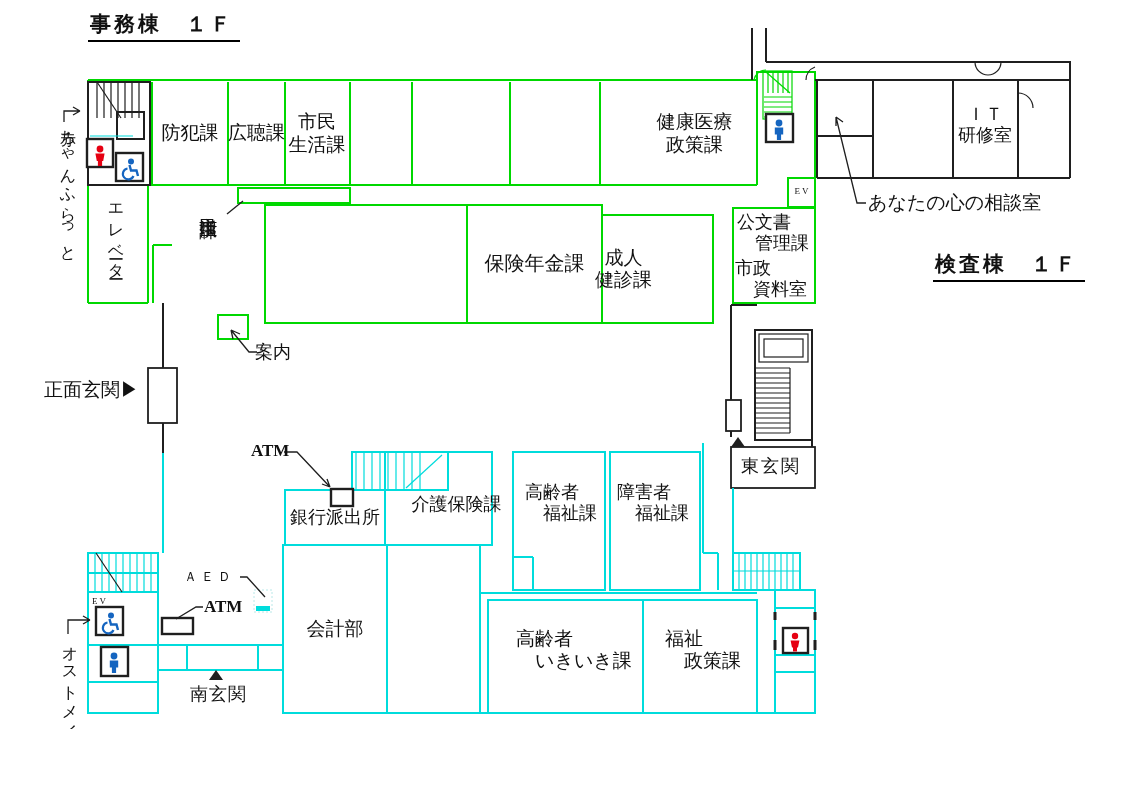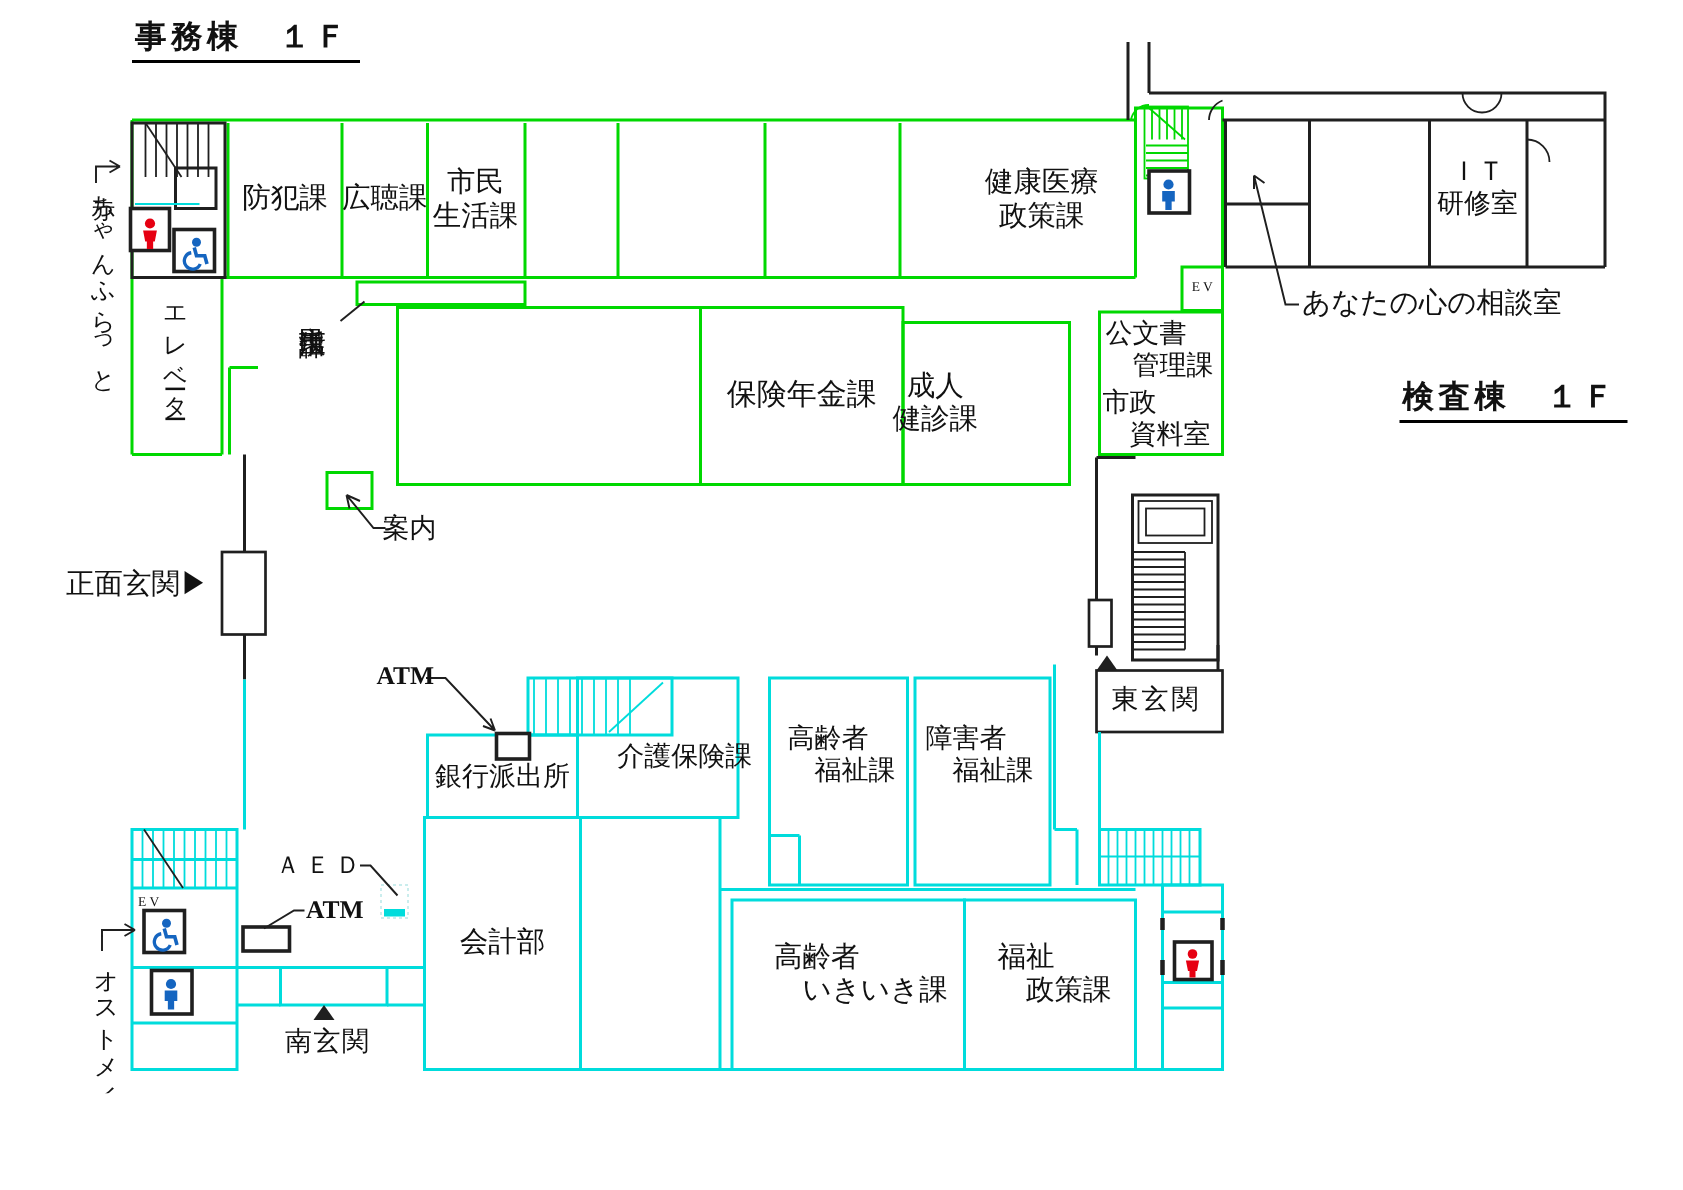--- a/index.html
+++ b/index.html
@@ -13,21 +13,21 @@
   .door{fill:#fff;stroke:var(--ink);stroke-width:1.8;}
   .fillk{fill:var(--ink);stroke:none;}
   .leader{stroke:var(--ink);stroke-width:1.3;fill:none;}
   .dash{stroke:var(--ink);stroke-width:3;}
   .aedmark{fill:var(--council);stroke:none;}
   .dotted{stroke:#b9e8e8;stroke-width:1;stroke-dasharray:2 2;}
   .lbl{position:absolute;white-space:pre-line;line-height:1.18;color:#111;}
   .box{display:flex;align-items:center;justify-content:center;text-align:center;}
   .vert{writing-mode:vertical-rl;text-orientation:upright;letter-spacing:1px;}
   .title{font-weight:bold;letter-spacing:3px;border-bottom:2px solid #000;padding:0 6px 3px 2px;}
-  .f9{font-size:9px;} .f15{font-size:16px;} .f16{font-size:16px;} .f17{font-size:17px;}
+  .f9{font-size:9px;} .f15{font-size:13px;} .f16{font-size:16px;} .f17{font-size:17px;}
   .f18{font-size:18px;} .f19{font-size:19px;} .f20{font-size:20px;} .f21{font-size:21px;}
 </style>
 </head>
 <body>
 
 <div id="plan-root">
 
 <svg width="1122" height="793" viewBox="0 0 1122 793">
 
   <g>

